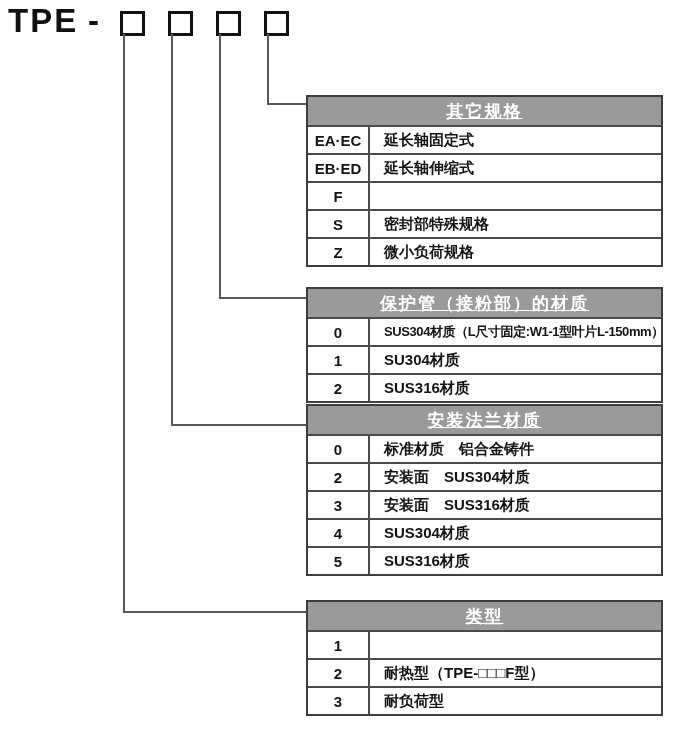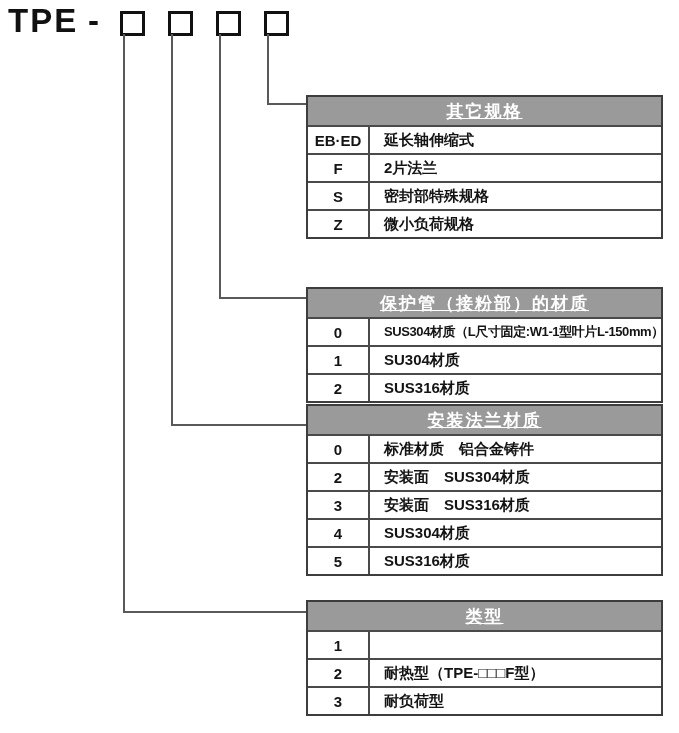--- a/index.html
+++ b/index.html
@@ -87,26 +87,29 @@
   <div class="line h h2"></div>
   <div class="line v v3"></div>
   <div class="line h h3"></div>
   <div class="line v v4"></div>
   <div class="line h h4"></div>
 
   <div class="spec-table t1">
     <div class="t-head">其它规格</div>
     <div>
         <div class="t-row">
+          <div class="t-code">EA·EC</div>
+          <div class="t-desc">延长轴固定式</div>
+        </div>
+        <div class="t-row">
           <div class="t-code">EB·ED</div>
           <div class="t-desc">延长轴伸缩式</div>
         </div>
         <div class="t-row">
           <div class="t-code">F</div>
-          <div class="t-desc">2片法兰</div>
         </div>
         <div class="t-row">
           <div class="t-code">S</div>
           <div class="t-desc">密封部特殊规格</div>
         </div>
         <div class="t-row">
           <div class="t-code">Z</div>
           <div class="t-desc">微小负荷规格</div>
         </div>
       </div>

